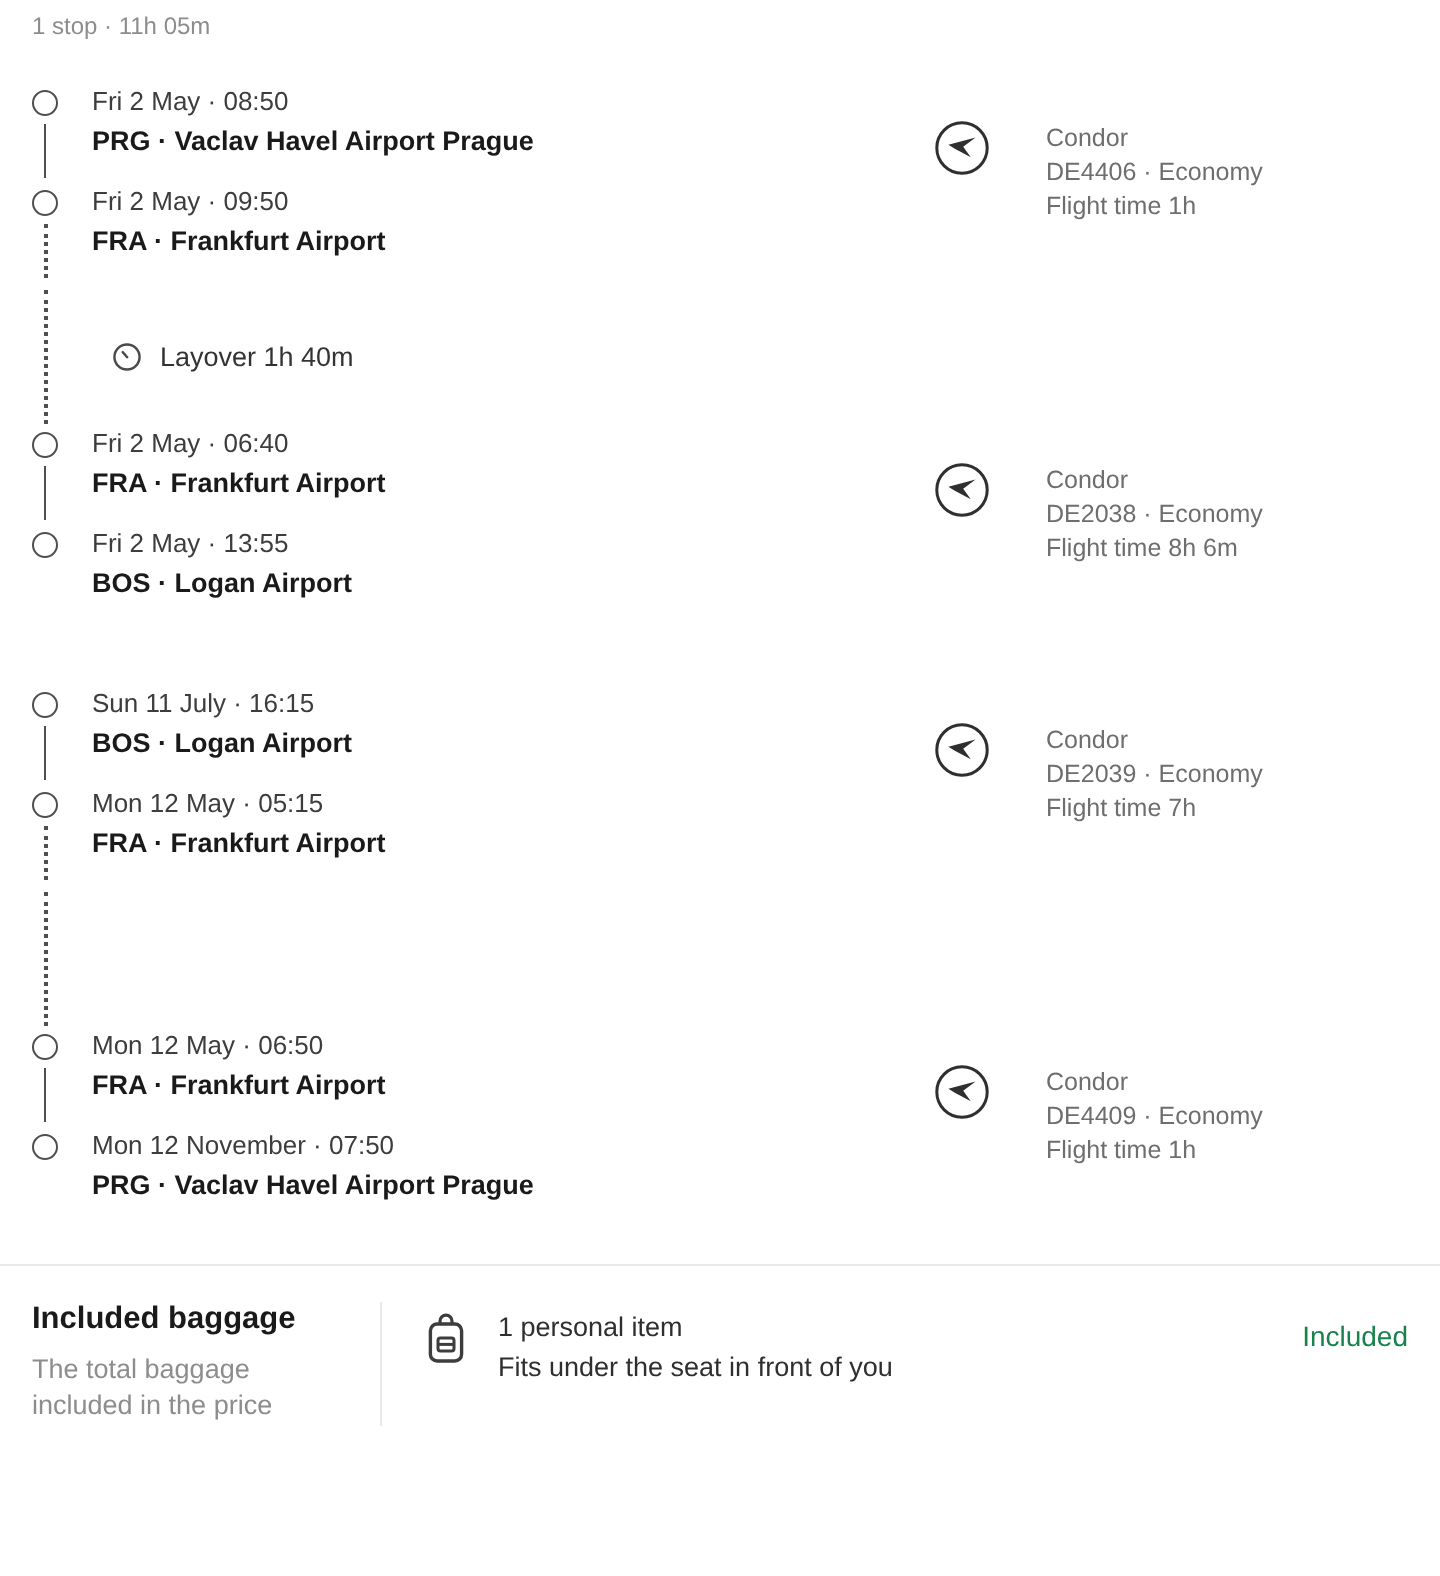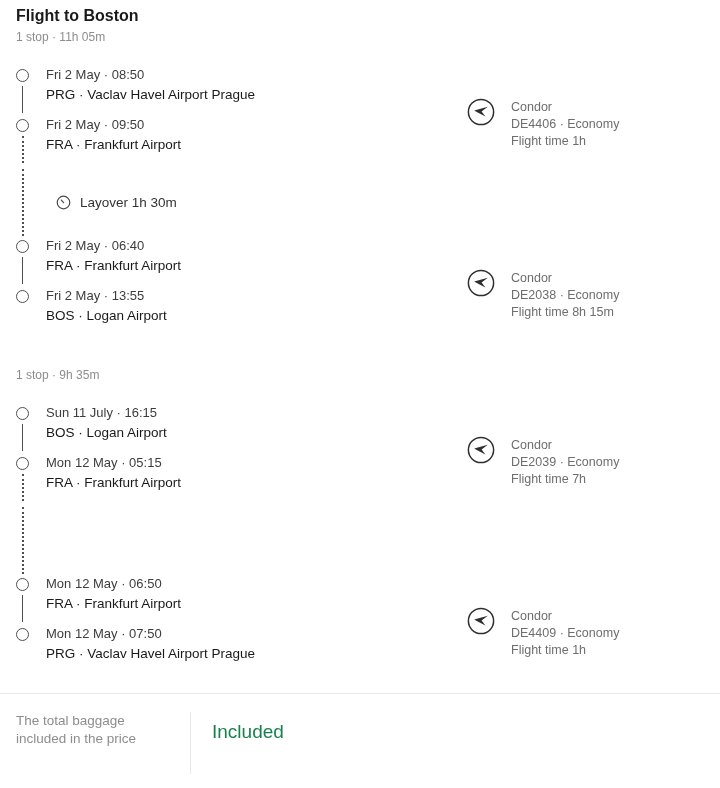--- a/index.html
+++ b/index.html
@@ -38,23 +38,23 @@
   }
   .circle{
     width:13px;height:13px;border:1.5px solid var(--timeline);
     border-radius:50%;flex-shrink:0;margin-top:2px;background:#fff;
   }
   .connector{flex:1;width:0;margin:4px 0 4px 0;border-left:1.5px solid var(--timeline);}
   .connector.dotted{border-left:2px dotted var(--timeline);}
   .connector.none{border:none;}
   .stop-info{padding-top:0;}
   .stop-date{font-size:13px;color:var(--text-date);line-height:15px;margin-bottom:5px;}
-  .stop-airport{font-size:13.5px;font-weight:400;color:var(--text-primary);line-height:16px;}
+  .stop-airport{font-size:13.5px;font-weight:700;color:var(--text-primary);line-height:16px;}
   .airline{
-    width:237px;flex-shrink:0;display:flex;gap:16px;margin-top:31px;
+    width:237px;flex-shrink:0;display:flex;gap:28px;margin-top:17px;
   }
   .airline-logo{width:28px;height:28px;flex-shrink:0;}
   .airline-lines{font-size:12.5px;color:var(--text-airline);line-height:17px;padding-top:1px;}
   .layover-row{display:flex;height:71px;}
   .layover-rail{
     width:13px;margin-right:17px;flex-shrink:0;
     display:flex;flex-direction:column;align-items:center;align-self:stretch;
   }
   .layover-connector{flex:1;width:0;border-left:2px dotted var(--timeline);margin:2px 0;}
   .layover-label{
@@ -70,32 +70,31 @@
   }
   .baggage-left{width:174px;flex-shrink:0;padding-right:10px;}
   .baggage-title{font-size:15.5px;font-weight:700;margin:0 0 7px 0;line-height:18px;}
   .baggage-sub{font-size:13.5px;color:var(--text-secondary);line-height:18px;max-width:162px;}
   .baggage-vdivider{width:1px;align-self:stretch;background:var(--divider);margin-right:21px;min-height:62px;}
   .baggage-item{flex:1;display:flex;gap:15px;padding-top:4px;}
   .baggage-icon{width:22px;height:28px;flex-shrink:0;margin-top:1px;}
   .baggage-item-title{font-size:13.5px;color:#2f2f2f;line-height:18px;margin-bottom:2px;}
   .baggage-item-desc{font-size:13.5px;color:#2f2f2f;line-height:18px;}
   .baggage-status{
-    flex-shrink:0;font-size:19px;color:var(--green);
+    flex-shrink:0;font-size:14px;color:var(--green);
     padding-top:9px;text-align:center;
   }
   svg{display:block;}
 </style>
 </head>
 <body>
 
 <div class="page">
 
   <div class="flight-section">
-    <h2 class="section-title">Flight to Boston</h2>
     <div class="section-summary">1 stop · 11h 05m</div>
 
     <div class="leg">
       <div class="leg-main">
         <div class="stop">
           <div class="rail">
             <span class="circle"></span>
             <span class="connector"></span>
           </div>
           <div class="stop-info">
@@ -133,21 +132,21 @@
       <div class="layover-rail">
         <span class="layover-connector"></span>
       </div>
       <div class="layover-label">
         <span>
           <svg viewBox="0 0 16 16" width="15" height="15">
             <circle cx="8" cy="8" r="6.7" fill="none" stroke="#4a4a4a" stroke-width="1.3"></circle>
             <path d="M5.7 5.4 L8.1 8.1" fill="none" stroke="#4a4a4a" stroke-width="1.3" stroke-linecap="round"></path>
           </svg>
         </span>
-        <span>Layover 1h 30m</span>
+        <span>Layover 1h 40m</span>
       </div>
     </div>
 
     <div class="leg">
       <div class="leg-main">
         <div class="stop">
           <div class="rail">
             <span class="circle"></span>
             <span class="connector"></span>
           </div>
@@ -170,30 +169,29 @@
       <div class="airline">
         <span class="airline-logo">
           <svg viewBox="0 0 28 28" width="28" height="28">
             <circle cx="14" cy="14" r="12.6" fill="none" stroke="#2f2f2f" stroke-width="1.5"></circle>
             <path d="M7.2 12.4 L20.8 8.8 L14.6 13.4 L18.4 18.6 L10.2 14.2 Z" fill="#2f2f2f"></path>
           </svg>
         </span>
         <div class="airline-lines">
           <div>Condor</div>
           <div>DE2038 · Economy</div>
-          <div>Flight time 8h 15m</div>
+          <div>Flight time 8h 6m</div>
         </div>
       </div>
     </div>
   </div>
 
   <div class="section-gap"></div>
 
   <div class="flight-section">
-    <div class="section-summary">1 stop · 9h 35m</div>
 
     <div class="leg">
       <div class="leg-main">
         <div class="stop">
           <div class="rail">
             <span class="circle"></span>
             <span class="connector"></span>
           </div>
           <div class="stop-info">
             <div class="stop-date">Sun 11 July · 16:15</div>
@@ -243,21 +241,21 @@
             <div class="stop-date">Mon 12 May · 06:50</div>
             <div class="stop-airport">FRA · Frankfurt Airport</div>
           </div>
         </div>
         <div class="stop">
           <div class="rail">
             <span class="circle"></span>
             <span class="connector none"></span>
           </div>
           <div class="stop-info">
-            <div class="stop-date">Mon 12 May · 07:50</div>
+            <div class="stop-date">Mon 12 November · 07:50</div>
             <div class="stop-airport">PRG · Vaclav Havel Airport Prague</div>
           </div>
         </div>
       </div>
       <div class="airline">
         <span class="airline-logo">
           <svg viewBox="0 0 28 28" width="28" height="28">
             <circle cx="14" cy="14" r="12.6" fill="none" stroke="#2f2f2f" stroke-width="1.5"></circle>
             <path d="M7.2 12.4 L20.8 8.8 L14.6 13.4 L18.4 18.6 L10.2 14.2 Z" fill="#2f2f2f"></path>
           </svg>
@@ -266,19 +264,34 @@
           <div>Condor</div>
           <div>DE4409 · Economy</div>
           <div>Flight time 1h</div>
         </div>
       </div>
     </div>
   </div>
 
   <div class="baggage">
     <div class="baggage-left">
+      <h3 class="baggage-title">Included baggage</h3>
       <div class="baggage-sub">The total baggage included in the price</div>
     </div>
     <div class="baggage-vdivider"></div>
+    <div class="baggage-item">
+      <span class="baggage-icon">
+        <svg viewBox="0 0 22 28" width="22" height="28">
+          <path d="M8 6 V4.6 a3 3 0 0 1 6 0 V6" fill="none" stroke="#3d3d3d" stroke-width="1.6"></path>
+          <rect x="3.2" y="6" width="15.6" height="18.5" rx="3.4" fill="none" stroke="#3d3d3d" stroke-width="1.7"></rect>
+          <rect x="7" y="13" width="8" height="6.5" rx="1.2" fill="none" stroke="#3d3d3d" stroke-width="1.5"></rect>
+          <line x1="7" y1="16.2" x2="15" y2="16.2" stroke="#3d3d3d" stroke-width="1.5"></line>
+        </svg>
+      </span>
+      <div>
+        <div class="baggage-item-title">1 personal item</div>
+        <div class="baggage-item-desc">Fits under the seat in front of you</div>
+      </div>
+    </div>
     <div class="baggage-status">Included</div>
   </div>
 
 </div>
 
 </body></html>

